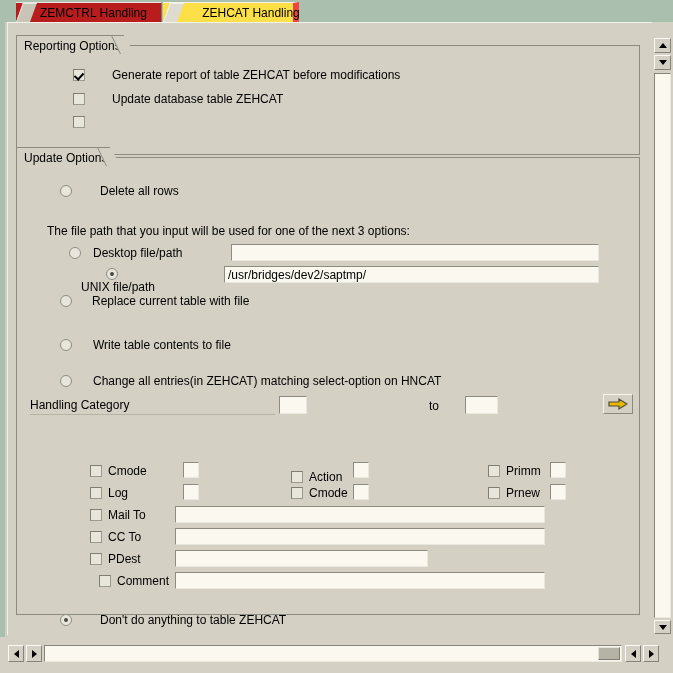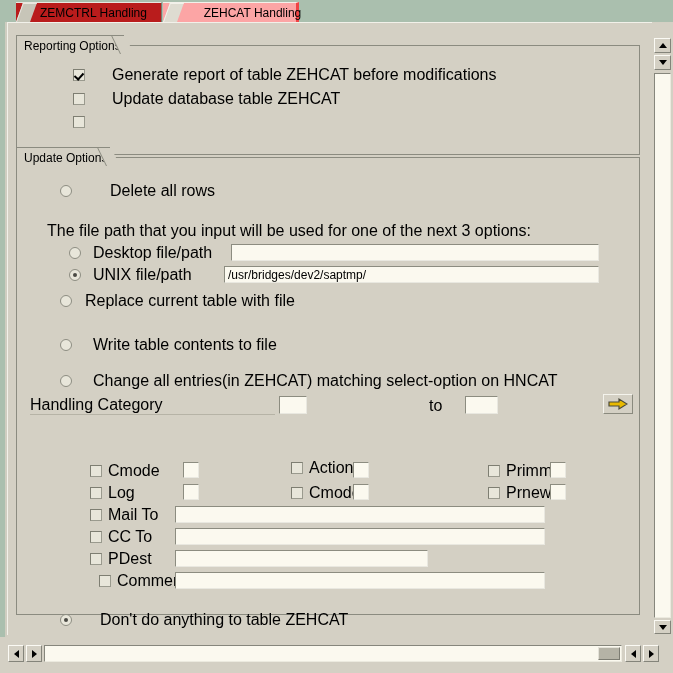--- a/index.html
+++ b/index.html
@@ -29,23 +29,23 @@
     border-left:1px solid #fff;border-top:1px solid #fff;
     box-sizing:border-box;
   }
   .tab-inactive{
     left:16px;width:146px;background:#b91c1c;
     border-top:1px solid #e8e7df;
     border-right:1px solid #7a7a70;
   }
   .tab-inactive .tabskew{background:#c7c5b8;border-left-color:#e8e7df;border-top-color:#e8e7df;}
   .tab-active{
-    left:163px;width:136px;background:#fca5a5;
+    left:163px;width:136px;background:#fde047;
     border-top:1px solid #f2f1ea;
-    border-right:3px solid #ef4444;
+    border-right:6px solid #ef4444;
     padding-left:36px;
   }
   .tab-active .tabskew{background:#dedcd1;border-left-color:#f2f1ea;border-top-color:#f2f1ea;}
   .tablabel{position:relative;z-index:2;padding-left:10px;white-space:nowrap;}
 
   
   .content{
     position:absolute;left:7px;top:22px;width:650px;height:613px;
     background:#d4d0c4;
     border-top:1px solid #f2f1ea;
@@ -109,21 +109,21 @@
     border-top:1px solid #8c8c80;
     border-left:1px solid #8c8c80;
     border-right:1px solid #e9e8e0;
     border-bottom:1px solid #e9e8e0;
     font-family:"Liberation Sans","DejaVu Sans",sans-serif;
     font-size:12px;color:#000;
     padding:0 3px;line-height:16px;
     white-space:nowrap;overflow:hidden;
   }
 
-  .lbl{position:absolute;white-space:nowrap;font-size:16px;line-height:14px;}
+  .lbl{position:absolute;white-space:nowrap;font-size:12px;line-height:14px;}
   .row{position:absolute;display:flex;align-items:center;gap:0;}
 
   
   .arrowbtn{
     position:absolute;width:30px;height:20px;box-sizing:border-box;
     background:#d4d0c4;
     border:1px solid #8a8a7e;
     border-top-color:#f4f3ec;border-left-color:#f4f3ec;
     display:flex;align-items:center;justify-content:center;
   }
@@ -193,42 +193,42 @@
         </div>
       </div>
 
       <div class="group" style="left:8px;top:134px;width:624px;height:458px;">
         <div class="group-title">
           <span>Update Options</span>
           <span class="slash"></span>
           <span class="slashfix"></span>
         </div>
 
-        <div class="row" style="left:43px;top:26px;gap:10px;">
+        <div class="row" style="left:43px;top:26px;">
           <span class="rb"></span>
           <span class="lbl" style="position:relative;margin-left:28px;">Delete all rows</span>
         </div>
 
         <div class="lbl" style="left:30px;top:66px;">The file path that you input will be used for one of the next 3 options:</div>
 
         <div class="row" style="left:52px;top:88px;">
           <span class="rb"></span>
           <span class="lbl" style="position:relative;margin-left:12px;">Desktop file/path</span>
         </div>
         <div class="inp" style="position:absolute;left:214px;top:86px;width:368px;height:17px;"></div>
 
-        <div class="row" style="left:52px;top:110px;">
+        <div class="row" style="left:52px;top:110px;flex-direction:column;">
           <span class="rb sel"></span>
           <span class="lbl" style="position:relative;margin-left:12px;">UNIX file/path</span>
         </div>
         <div class="inp" style="position:absolute;left:207px;top:108px;width:375px;height:17px;">/usr/bridges/dev2/saptmp/</div>
 
         <div class="row" style="left:43px;top:136px;">
           <span class="rb"></span>
-          <span class="lbl" style="position:relative;margin-left:13px;">Replace current table with file</span>
+          <span class="lbl" style="position:relative;margin-left:20px;">Replace current table with file</span>
         </div>
         <div class="row" style="left:43px;top:216px;">
           <span class="rb"></span>
           <span class="lbl" style="position:relative;margin-left:21px;">Change all entries(in ZEHCAT) matching select-option on HNCAT</span>
         </div>
 
         <div class="row" style="left:43px;top:180px;">
           <span class="rb"></span>
           <span class="lbl" style="position:relative;margin-left:21px;">Write table contents to file</span>
         </div>
@@ -244,21 +244,21 @@
             <path d="M1 5 H11 V2 L19 7 L11 12 V9 H1 Z" fill="#e8b900" stroke="#4a4a3c" stroke-width="1.2" stroke-linejoin="miter"></path>
           </svg>
         </div>
 
         <div class="row" style="left:73px;top:306px;">
           <span class="cb"></span>
           <span class="lbl" style="position:relative;margin-left:6px;">Cmode</span>
         </div>
         <div class="inp" style="position:absolute;left:166px;top:304px;width:16px;height:16px;"></div>
 
-        <div class="row" style="left:274px;top:303px;">
+        <div class="row" style="left:274px;top:312px;">
           <span class="cb"></span>
           <span class="lbl" style="position:relative;margin-left:6px;">Action</span>
         </div>
         <div class="inp" style="position:absolute;left:336px;top:304px;width:16px;height:16px;"></div>
 
         <div class="row" style="left:471px;top:306px;">
           <span class="cb"></span>
           <span class="lbl" style="position:relative;margin-left:6px;">Primm</span>
         </div>
         <div class="inp" style="position:absolute;left:533px;top:304px;width:16px;height:16px;"></div>

